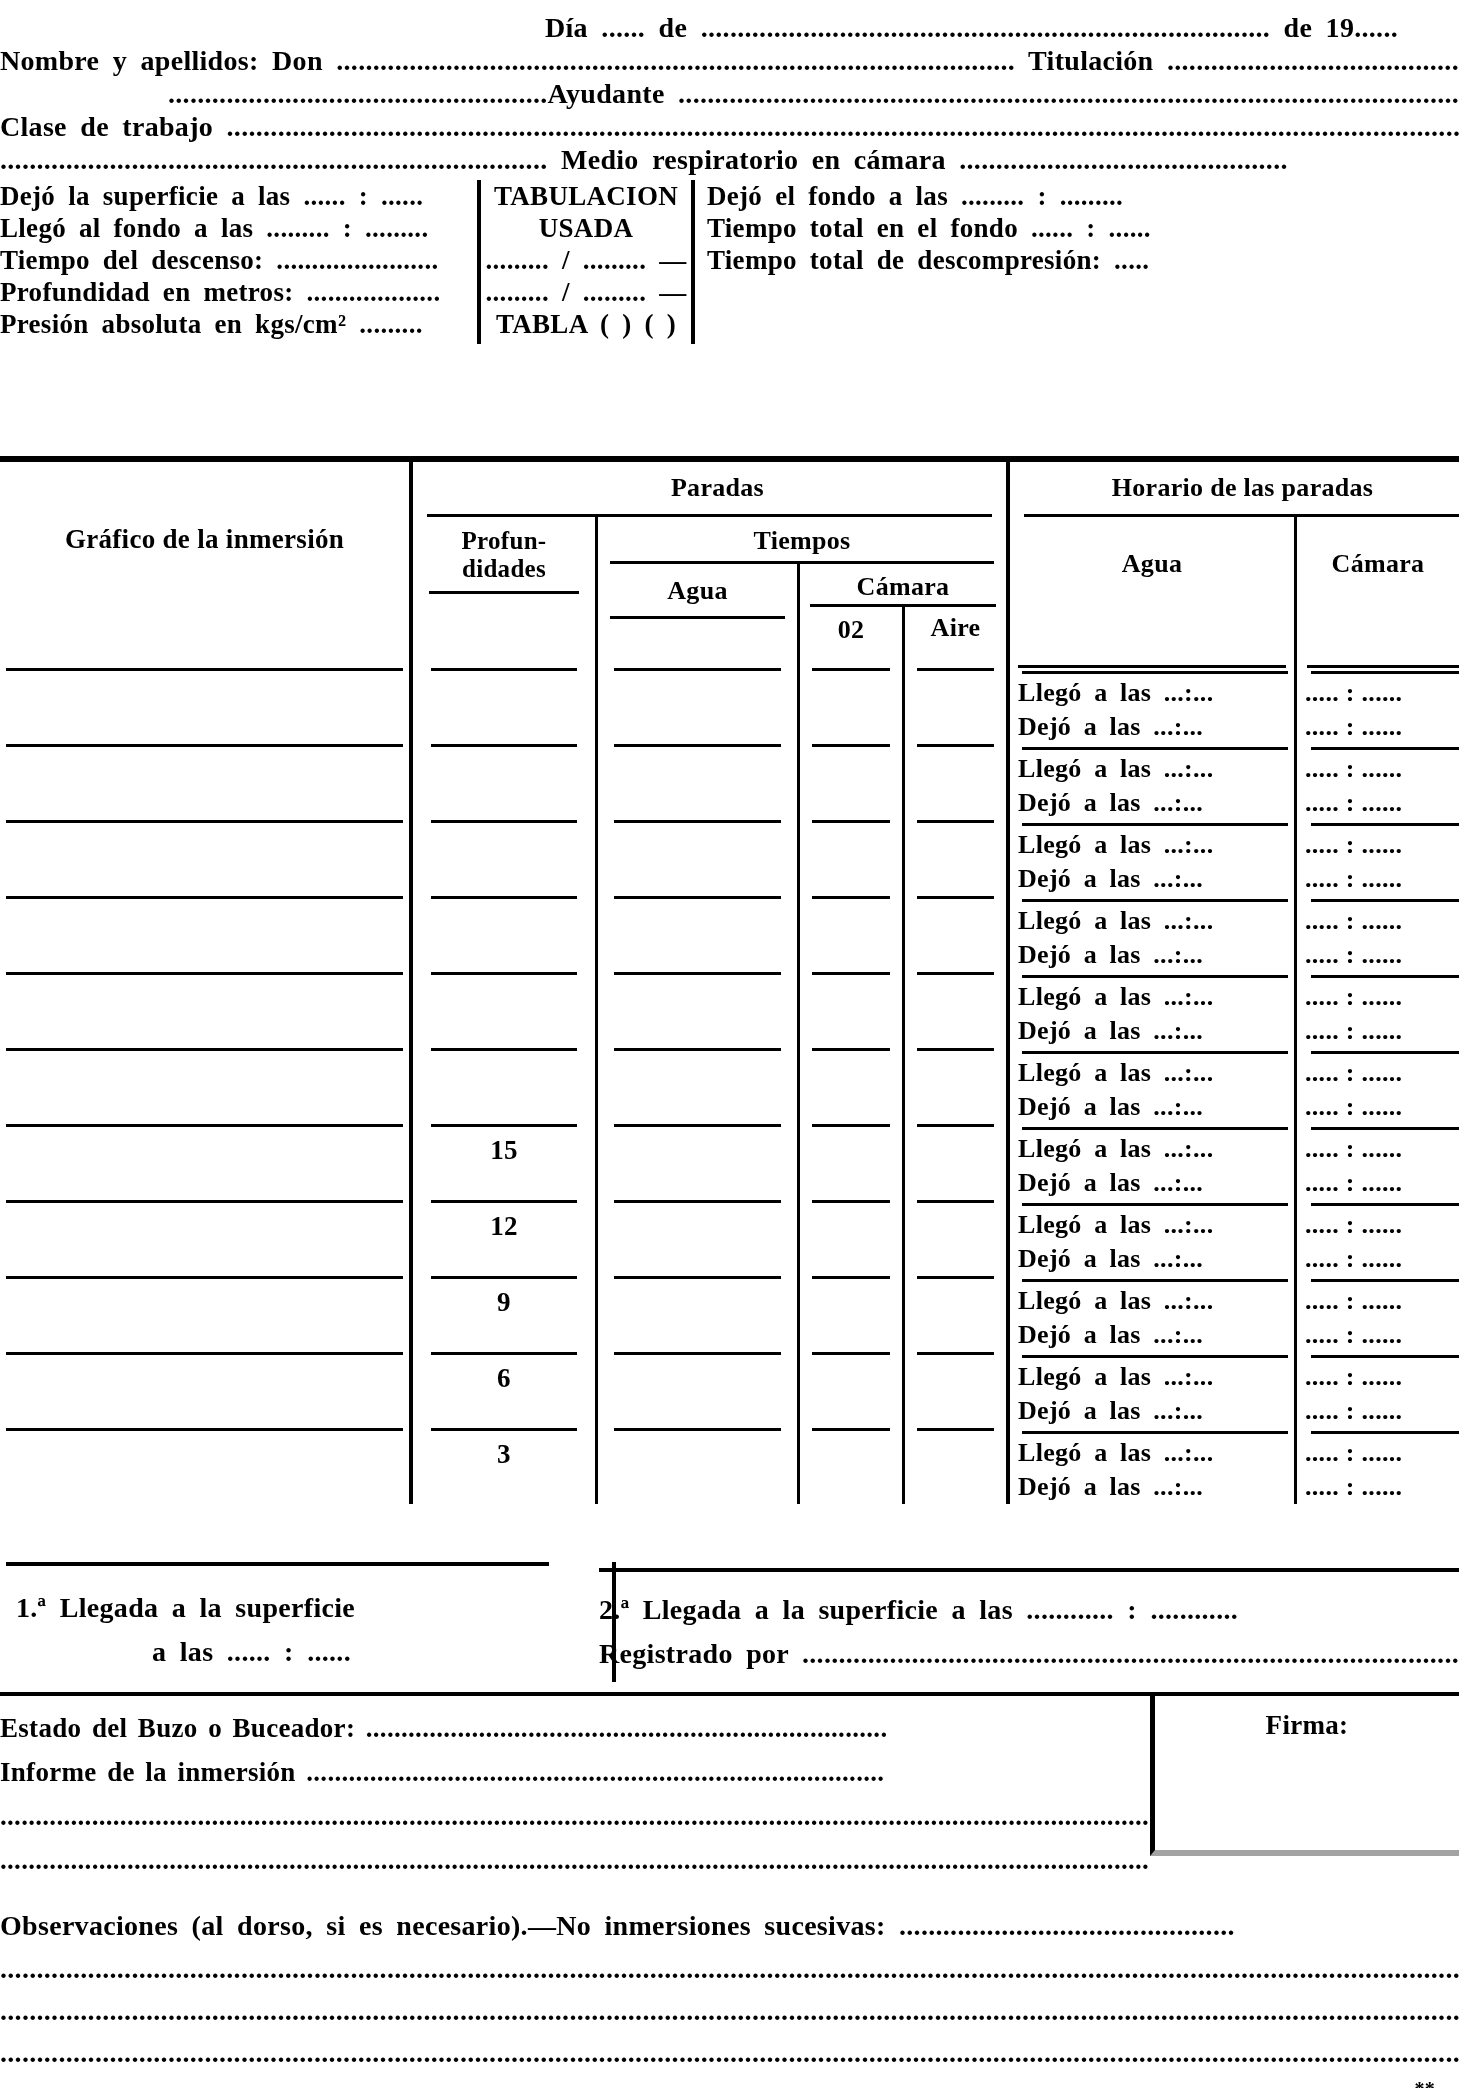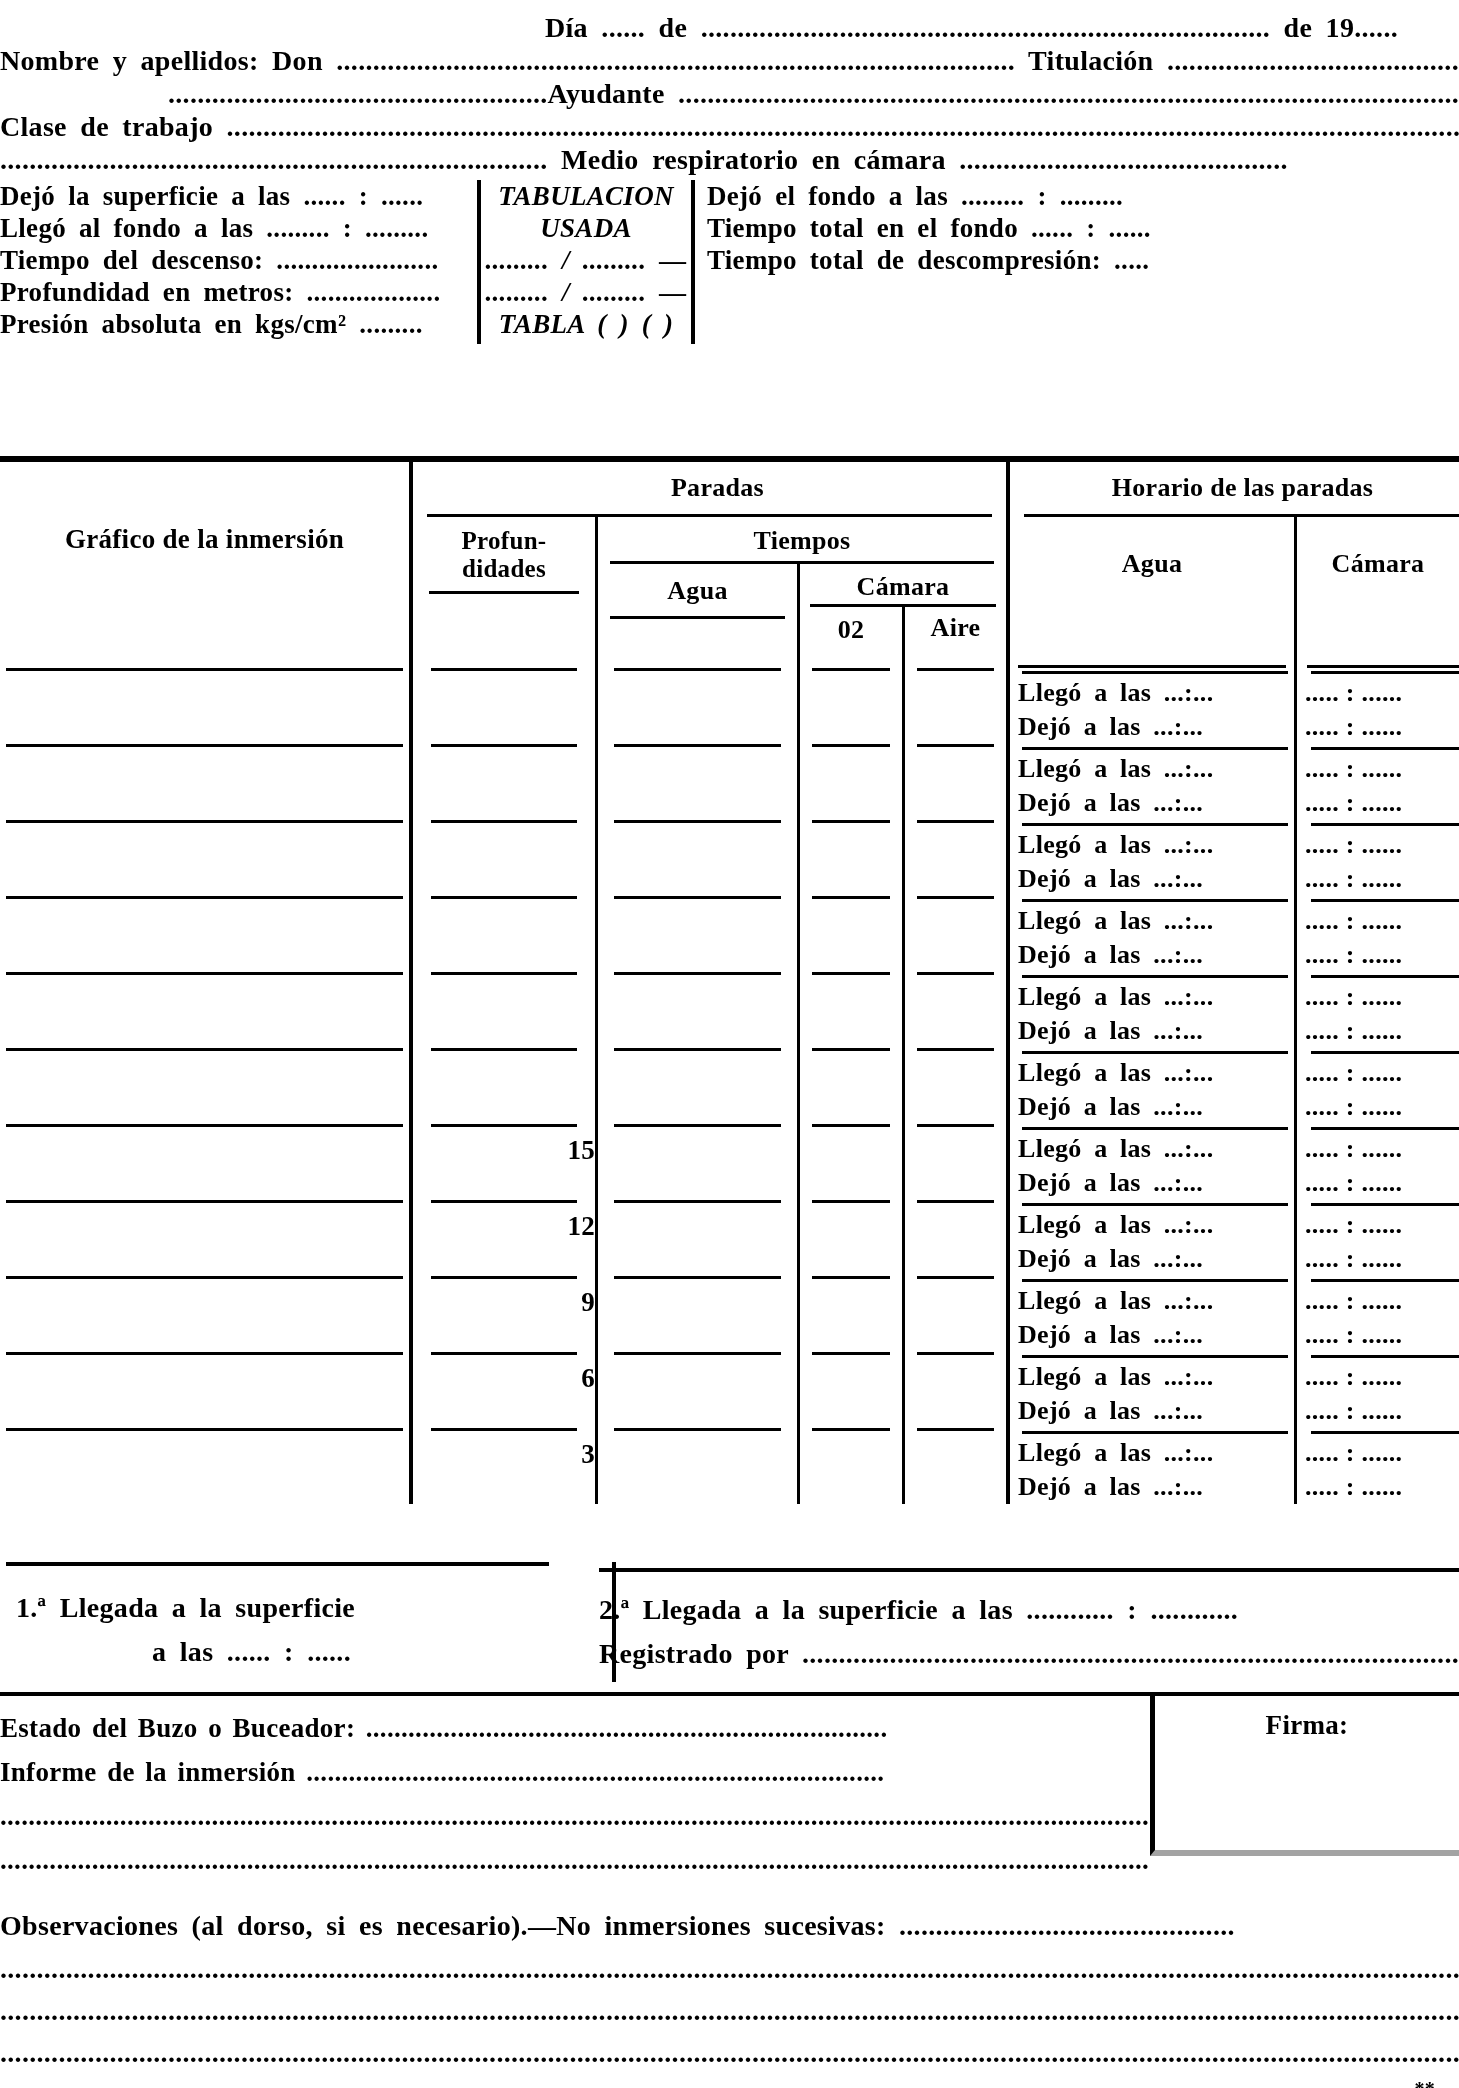--- a/index.html
+++ b/index.html
@@ -15,21 +15,21 @@
 
   
   .hdr { font-size:28px; line-height:33px; }
   .hdr .ln-dia      { padding-left:545px; }
   .hdr .ln-ayudante { padding-left:168px; }
 
   
   .summary { margin-top:4px; display:flex; height:164px; font-size:27px; line-height:32px; }
   .sum-left  { width:477px; }
   .sum-mid   { width:218px; border-left:4px solid #000; border-right:4px solid #000;
-               text-align:center;font-style:italic; }
+               text-align:center; }
   .sum-right { flex:1; padding-left:12px; }
 
   
   .dive-table { margin-top:112px; border-top:6px solid #000; }
   .thead { display:flex; height:206px; }
   .seg   { border-top:3px solid #000; }
 
   .h-graf { width:413px; border-right:4px solid #000; text-align:center;
             padding-top:62px; font-size:27px; }
 
@@ -65,21 +65,21 @@
   .sub-hcam .lbl { margin-top:32px; }
   .sub-hcam .seg { margin:auto 0 0 10px; }
 
   
   .trow { display:grid; grid-template-columns:413px 185px 202px 105px 105px 287px 162px;
           height:76px; }
   .bc { position:relative; }
   .bc .seg { border-top:3px solid #000; }
   .c1 { border-right:4px solid #000; } .c1 .seg { margin:0 6px; }
   .c2 { border-right:3px solid #000; text-align:center; } .c2 .seg { margin:0 18px; }
-  .c2 .prof-val { font-size:27px; padding-top:8px;text-align:right; }
+  .c2 .prof-val { font-size:27px; padding-top:8px; }
   .c3 { border-right:3px solid #000; } .c3 .seg { margin:0 16px; }
   .c4 { border-right:3px solid #000; } .c4 .seg { margin:0 12px; }
   .c5 { border-right:4px solid #000; } .c5 .seg { margin:0 12px; }
   .c6 { border-right:3px solid #000; font-size:26px; line-height:34px; padding:3px 0 0 8px; }
   .c6 .seg { margin:0 6px 2px 4px; }
   .c7 { font-size:26px; line-height:34px; padding:3px 0 0 8px; }
   .c7 .seg { margin:0 0 2px 6px; }
 
   
   .llegada { margin-top:58px; position:relative; display:flex; font-size:28px; }

